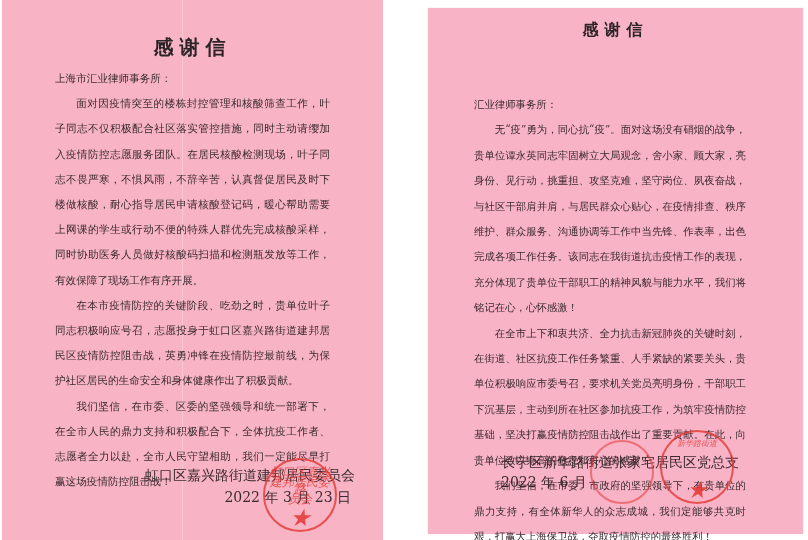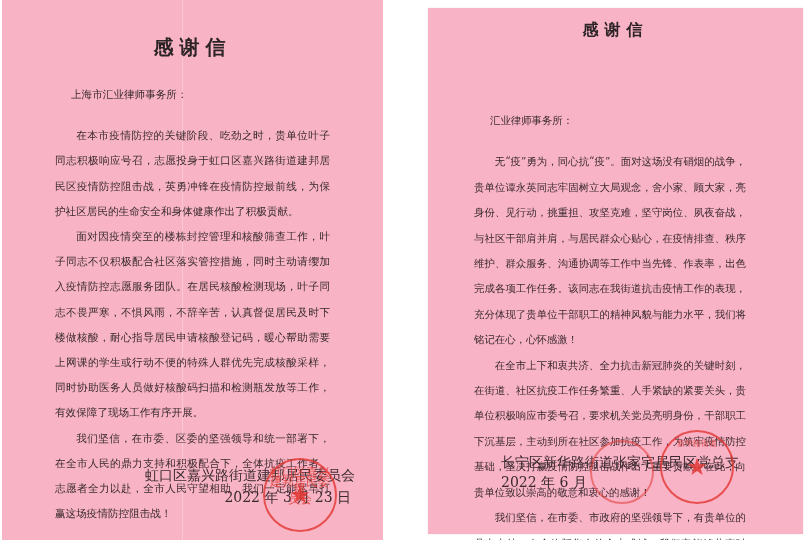--- a/index.html
+++ b/index.html
@@ -19,54 +19,54 @@
   }
   .title {
     position:absolute; text-align:center; font-weight:bold; color:#2b2326;
     letter-spacing:6px;
   }
   #left-page .title { left:0; right:0; top:34px; font-size:20px; }
   #right-page .title { left:0; right:0; top:12px; font-size:16px; }
   .body-text { position:absolute; font-size:10.6px; }
   #left-page .body-text { left:53px; width:275px; top:66px; line-height:25.2px; }
   #right-page .body-text { left:46px; width:272px; top:84px; line-height:25.4px; font-size:10.4px; }
-  .salutation { margin:16px; }
+  .salutation { margin:0; }
   .para { margin:0; text-indent:2em; text-align:justify; }
   .signature { position:absolute; text-align:right; font-size:14px; }
   #left-page .signature { right:28px; top:464px; line-height:22px; }
   #right-page .signature { right:64px; top:444px; line-height:20px; font-size:14px; }
   .sig-line { display:block; }
   .date-line { display:block; }
   #left-page .date-line { text-align:right; margin-right:4px; }
   #right-page .date-line { text-align:left; }
   .seal {
     position:absolute; border:2px solid rgba(226,55,50,0.8); border-radius:50%;
-    display:flex; align-items:center; justify-content:center;
+    display:flex; align-items:flex-end; justify-content:center;font-style:italic;
   }
   .seal .star { color:rgba(226,55,50,0.85); font-size:24px; line-height:1; }
   .seal .seal-text {
     position:absolute; font-size:12px; color:rgba(226,55,50,0.8); font-family:"DejaVu Sans", sans-serif;
   }
   #left-seal { left:263px; top:458px; width:70px; height:70px; }
   #left-seal .seal-top { top:4px; left:0; right:0; text-align:center; }
   #left-seal .seal-bottom { bottom:22px; left:0; right:0; text-align:center; }
   #right-seal-1 { left:590px; top:440px; width:60px; height:60px; border-color:rgba(226,55,50,0.55); }
   #right-seal-2 { left:660px; top:430px; width:70px; height:70px; }
   #right-seal-2 .seal-top { top:6px; left:0; right:0; text-align:center; font-size:8px; }
 </style>
 </head>
 <body>
 
 <div class="page" id="left-page">
   <div class="fold" style="left:180px;"></div>
   <div class="title">感谢信</div>
   <div class="body-text">
     <p class="salutation">上海市汇业律师事务所：</p>
+    <p class="para">面对因疫情突至的楼栋封控管理和核酸筛查工作，叶子同志不仅积极配合社区落实管控措施，同时主动请缨加入疫情防控志愿服务团队。在居民核酸检测现场，叶子同志不畏严寒，不惧风雨，不辞辛苦，认真督促居民及时下楼做核酸，耐心指导居民申请核酸登记码，暖心帮助需要上网课的学生或行动不便的特殊人群优先完成核酸采样，同时协助医务人员做好核酸码扫描和检测瓶发放等工作，有效保障了现场工作有序开展。</p>
     <p class="para">在本市疫情防控的关键阶段、吃劲之时，贵单位叶子同志积极响应号召，志愿投身于虹口区嘉兴路街道建邦居民区疫情防控阻击战，英勇冲锋在疫情防控最前线，为保护社区居民的生命安全和身体健康作出了积极贡献。</p>
-    <p class="para">面对因疫情突至的楼栋封控管理和核酸筛查工作，叶子同志不仅积极配合社区落实管控措施，同时主动请缨加入疫情防控志愿服务团队。在居民核酸检测现场，叶子同志不畏严寒，不惧风雨，不辞辛苦，认真督促居民及时下楼做核酸，耐心指导居民申请核酸登记码，暖心帮助需要上网课的学生或行动不便的特殊人群优先完成核酸采样，同时协助医务人员做好核酸码扫描和检测瓶发放等工作，有效保障了现场工作有序开展。</p>
     <p class="para">我们坚信，在市委、区委的坚强领导和统一部署下，在全市人民的鼎力支持和积极配合下，全体抗疫工作者、志愿者全力以赴，全市人民守望相助，我们一定能尽早打赢这场疫情防控阻击战！</p>
   </div>
   <div class="signature">
     <span class="sig-line">虹口区嘉兴路街道建邦居民委员会</span>
     <span class="date-line">2022 年 3 月 23 日</span>
   </div>
 </div>
 <div class="seal" id="left-seal">
   <span class="seal-text seal-top">虹口区嘉兴路</span>
   <span class="star">★</span>

